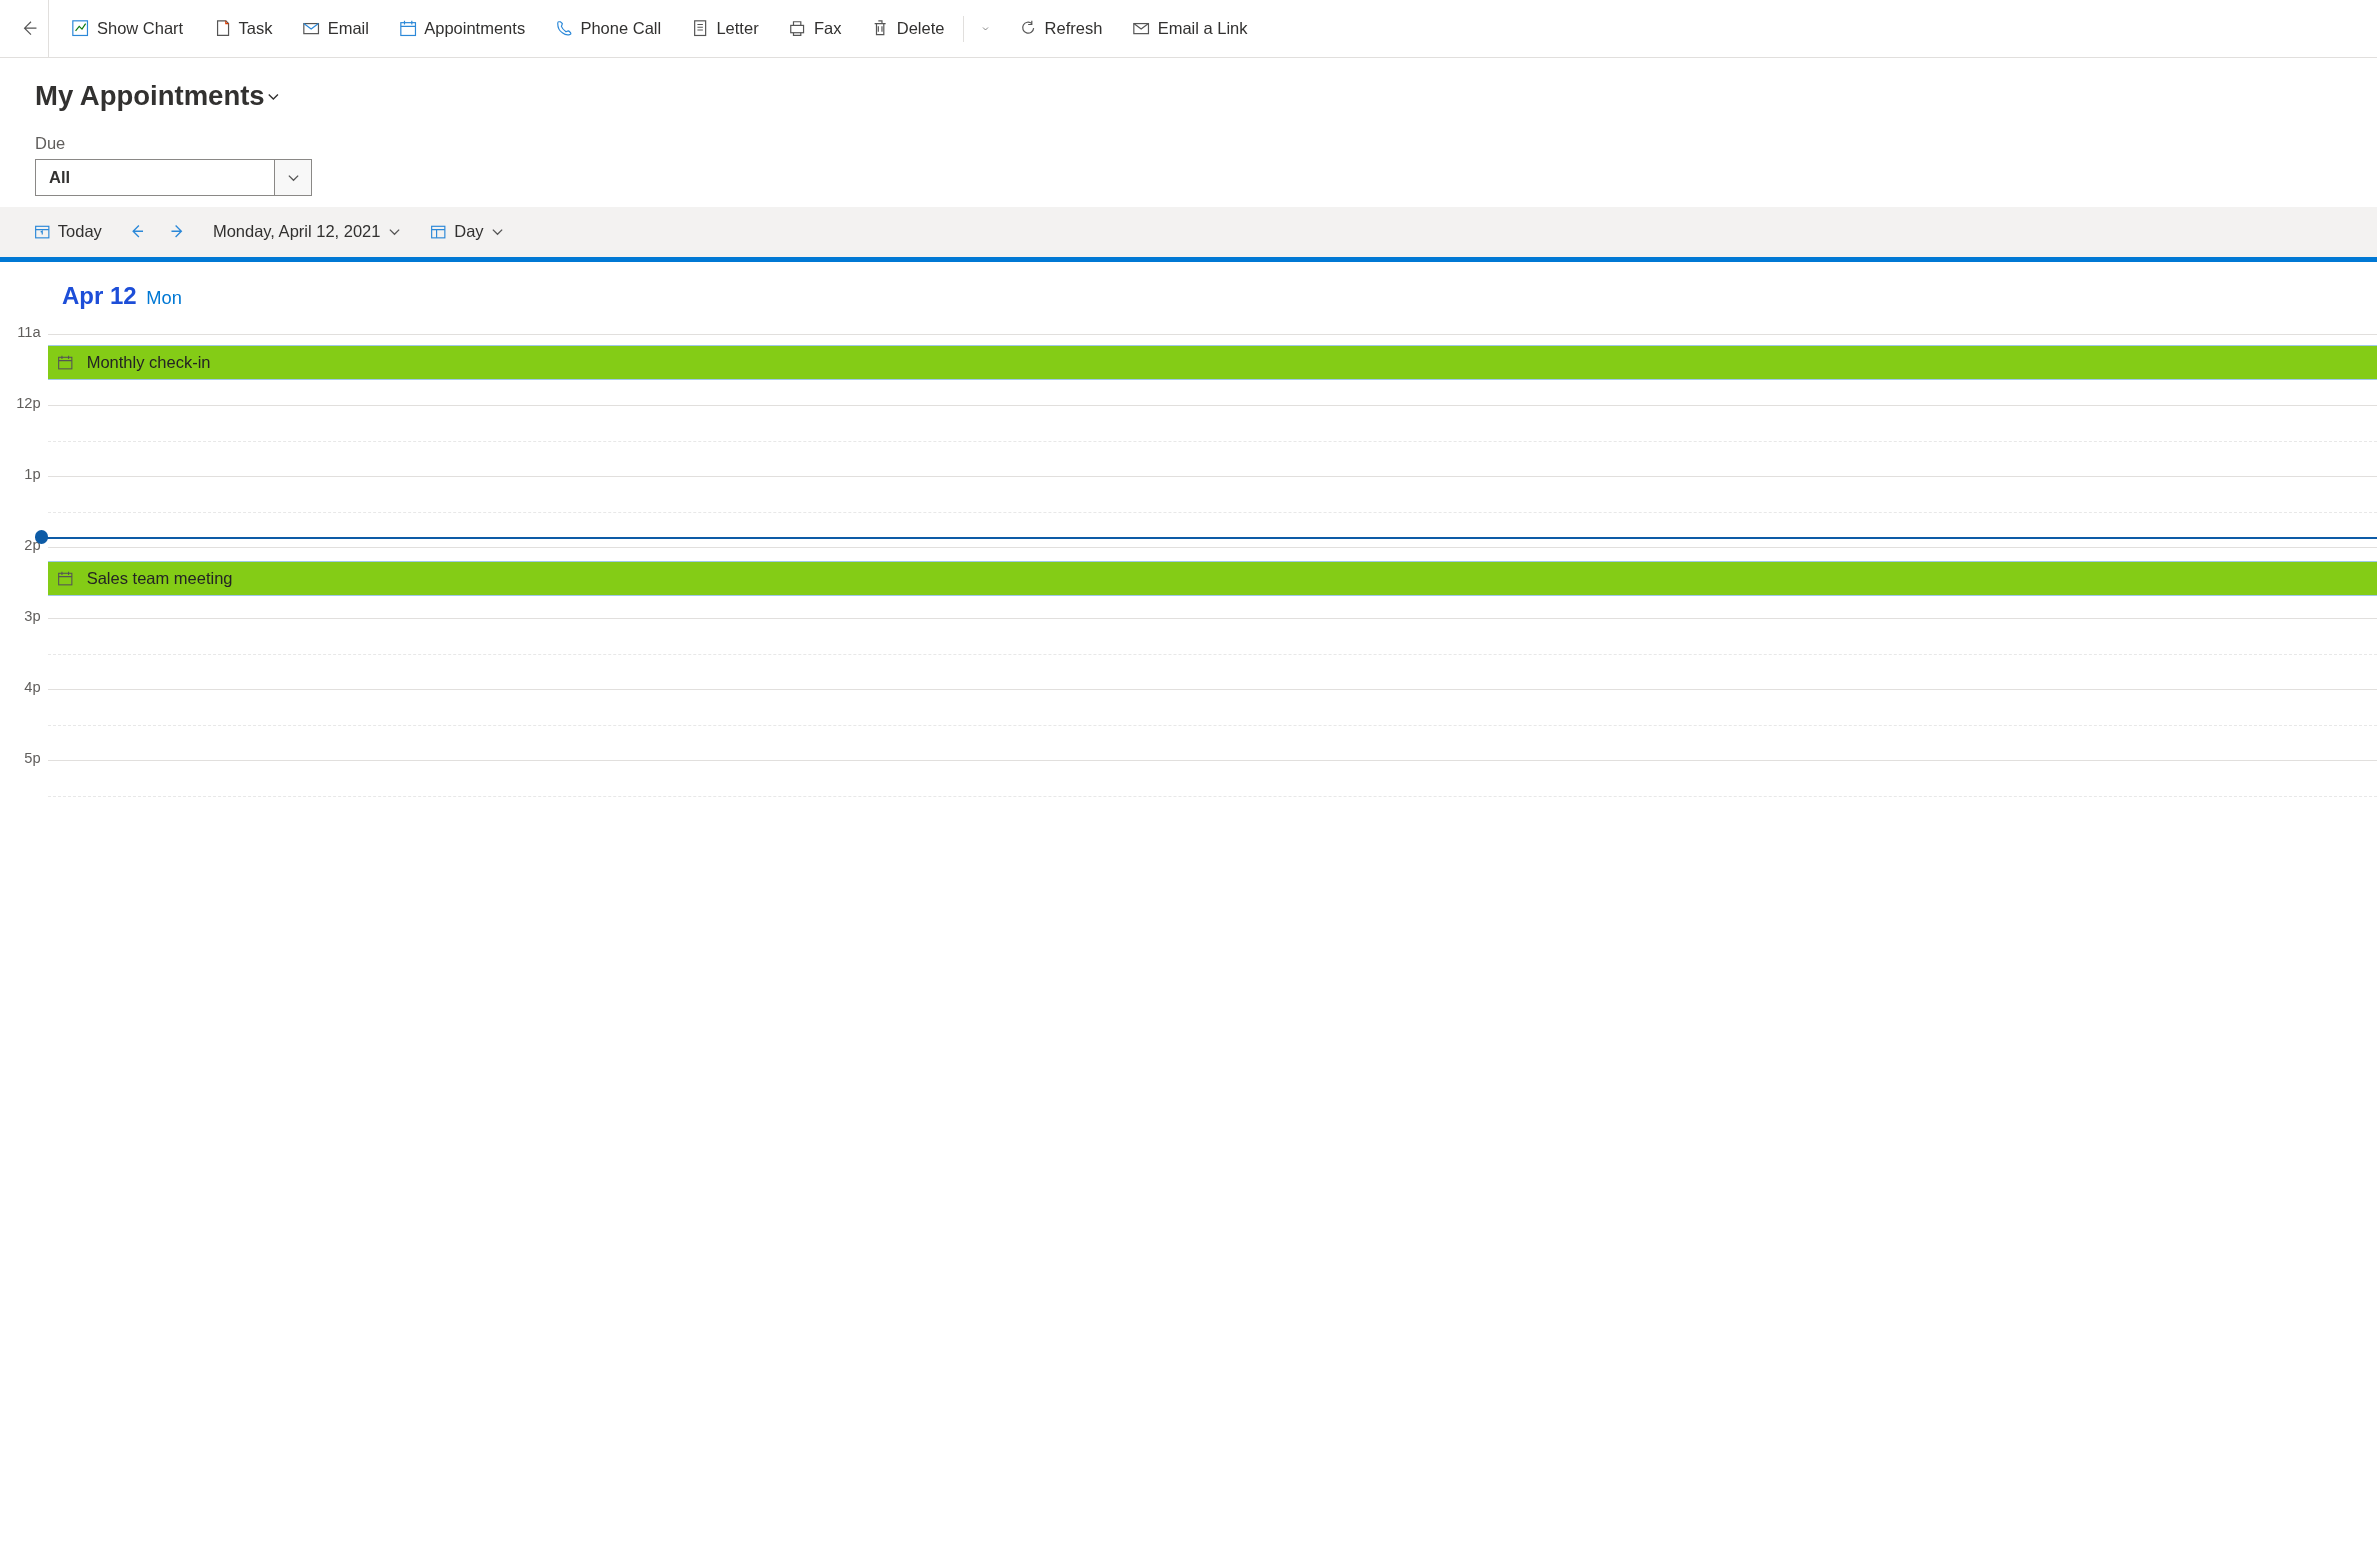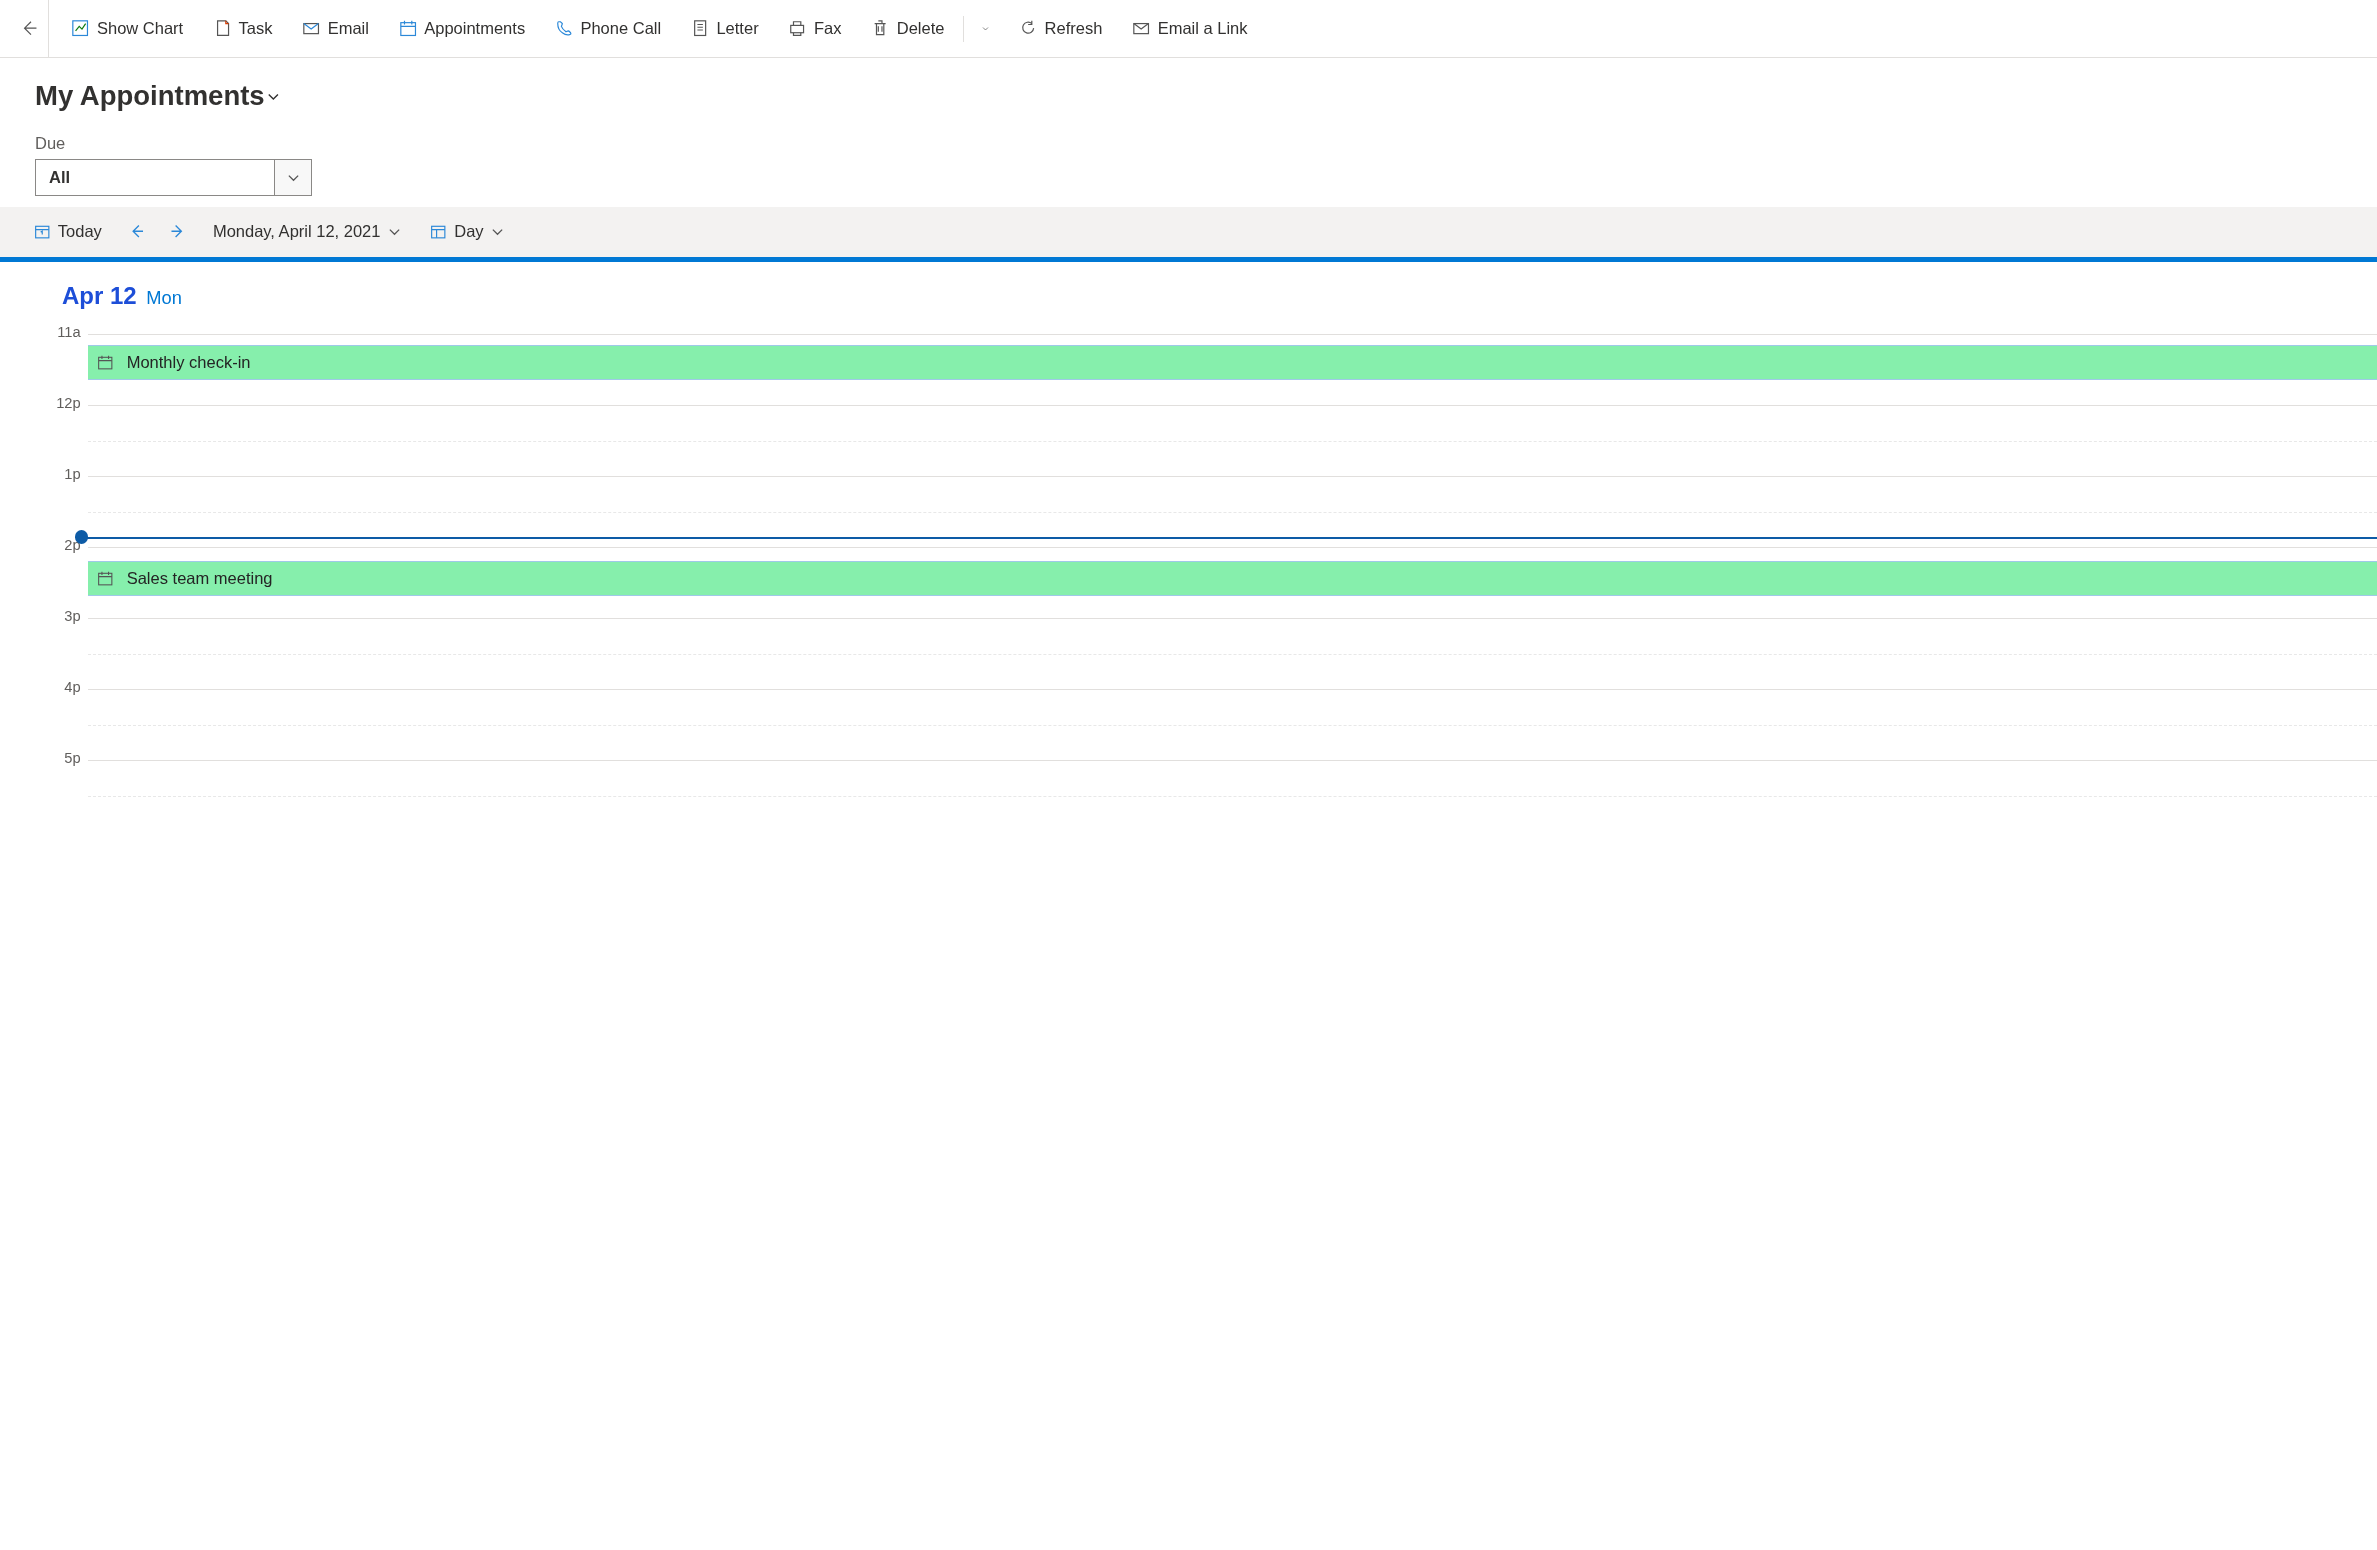--- a/index.html
+++ b/index.html
@@ -24,26 +24,26 @@
   
   .cal-toolbar { display: flex; align-items: center; height: 50px; background: #f3f2f1; padding: 0 21px; gap: 3.7px; }
   .cal-btn { display: flex; align-items: center; gap: 7.3px; padding: 0 13px; height: 37px; cursor: pointer; font-size: 16.5px; }
   .cal-icon-btn { width: 37px; justify-content: center; padding: 0; }
   
   
   .cal-wrap { border-top: 5.5px solid #0078d4; position: relative; }
   .day-header { padding: 20px 0 24px 62px; }
   .day-date { font-size: 24px; font-weight: 600; color: #1d4ed8; }
   .day-dow { font-size: 18.3px; color: #0078d4; margin-left: 6px; }
-  .grid { position: relative; margin-left: 40px; }
+  .grid { position: relative; }
   .hour-row { position: relative; height: 71px; display: flex; }
   .hour-label { width: 48px; text-align: right; font-size: 14.7px; color: #605e5c; padding-right: 7.3px; margin-top: -9.2px; }
   .hour-cells { flex: 1; border-top: 0.9px solid #e1dfdd; position: relative; }
   .hour-cells::after { content: ""; position: absolute; left: 0; right: 0; top: 50%; border-top: 0.9px dashed #e8e8e8; }
-  .event { position: absolute; left: 48px; right: 0; background: #86efac; border-top: 0.9px solid #9fc9e8; border-bottom: 0.9px solid #9fc9e8; display: flex; align-items: center; padding-left: 9.2px; gap: 13px; height: 35px; font-size: 16.5px; color: #242424; cursor: pointer; }
+  .event { position: absolute; left: 48px; right: 0; background: #84cc16; border-top: 0.9px solid #9fc9e8; border-bottom: 0.9px solid #9fc9e8; display: flex; align-items: center; padding-left: 9.2px; gap: 13px; height: 35px; font-size: 16.5px; color: #242424; cursor: pointer; }
   .now-line { position: absolute; left: 42px; right: 0; border-top: 2.7px solid #0d5ba6; }
   .now-dot { position: absolute; left: -7.3px; top: -8.2px; width: 13.7px; height: 13.7px; border-radius: 50%; background: #0d5ba6; }
   
   
   svg { display: block; }
 </style>
 </head>
 <body>
 
 <div class="command-bar">

